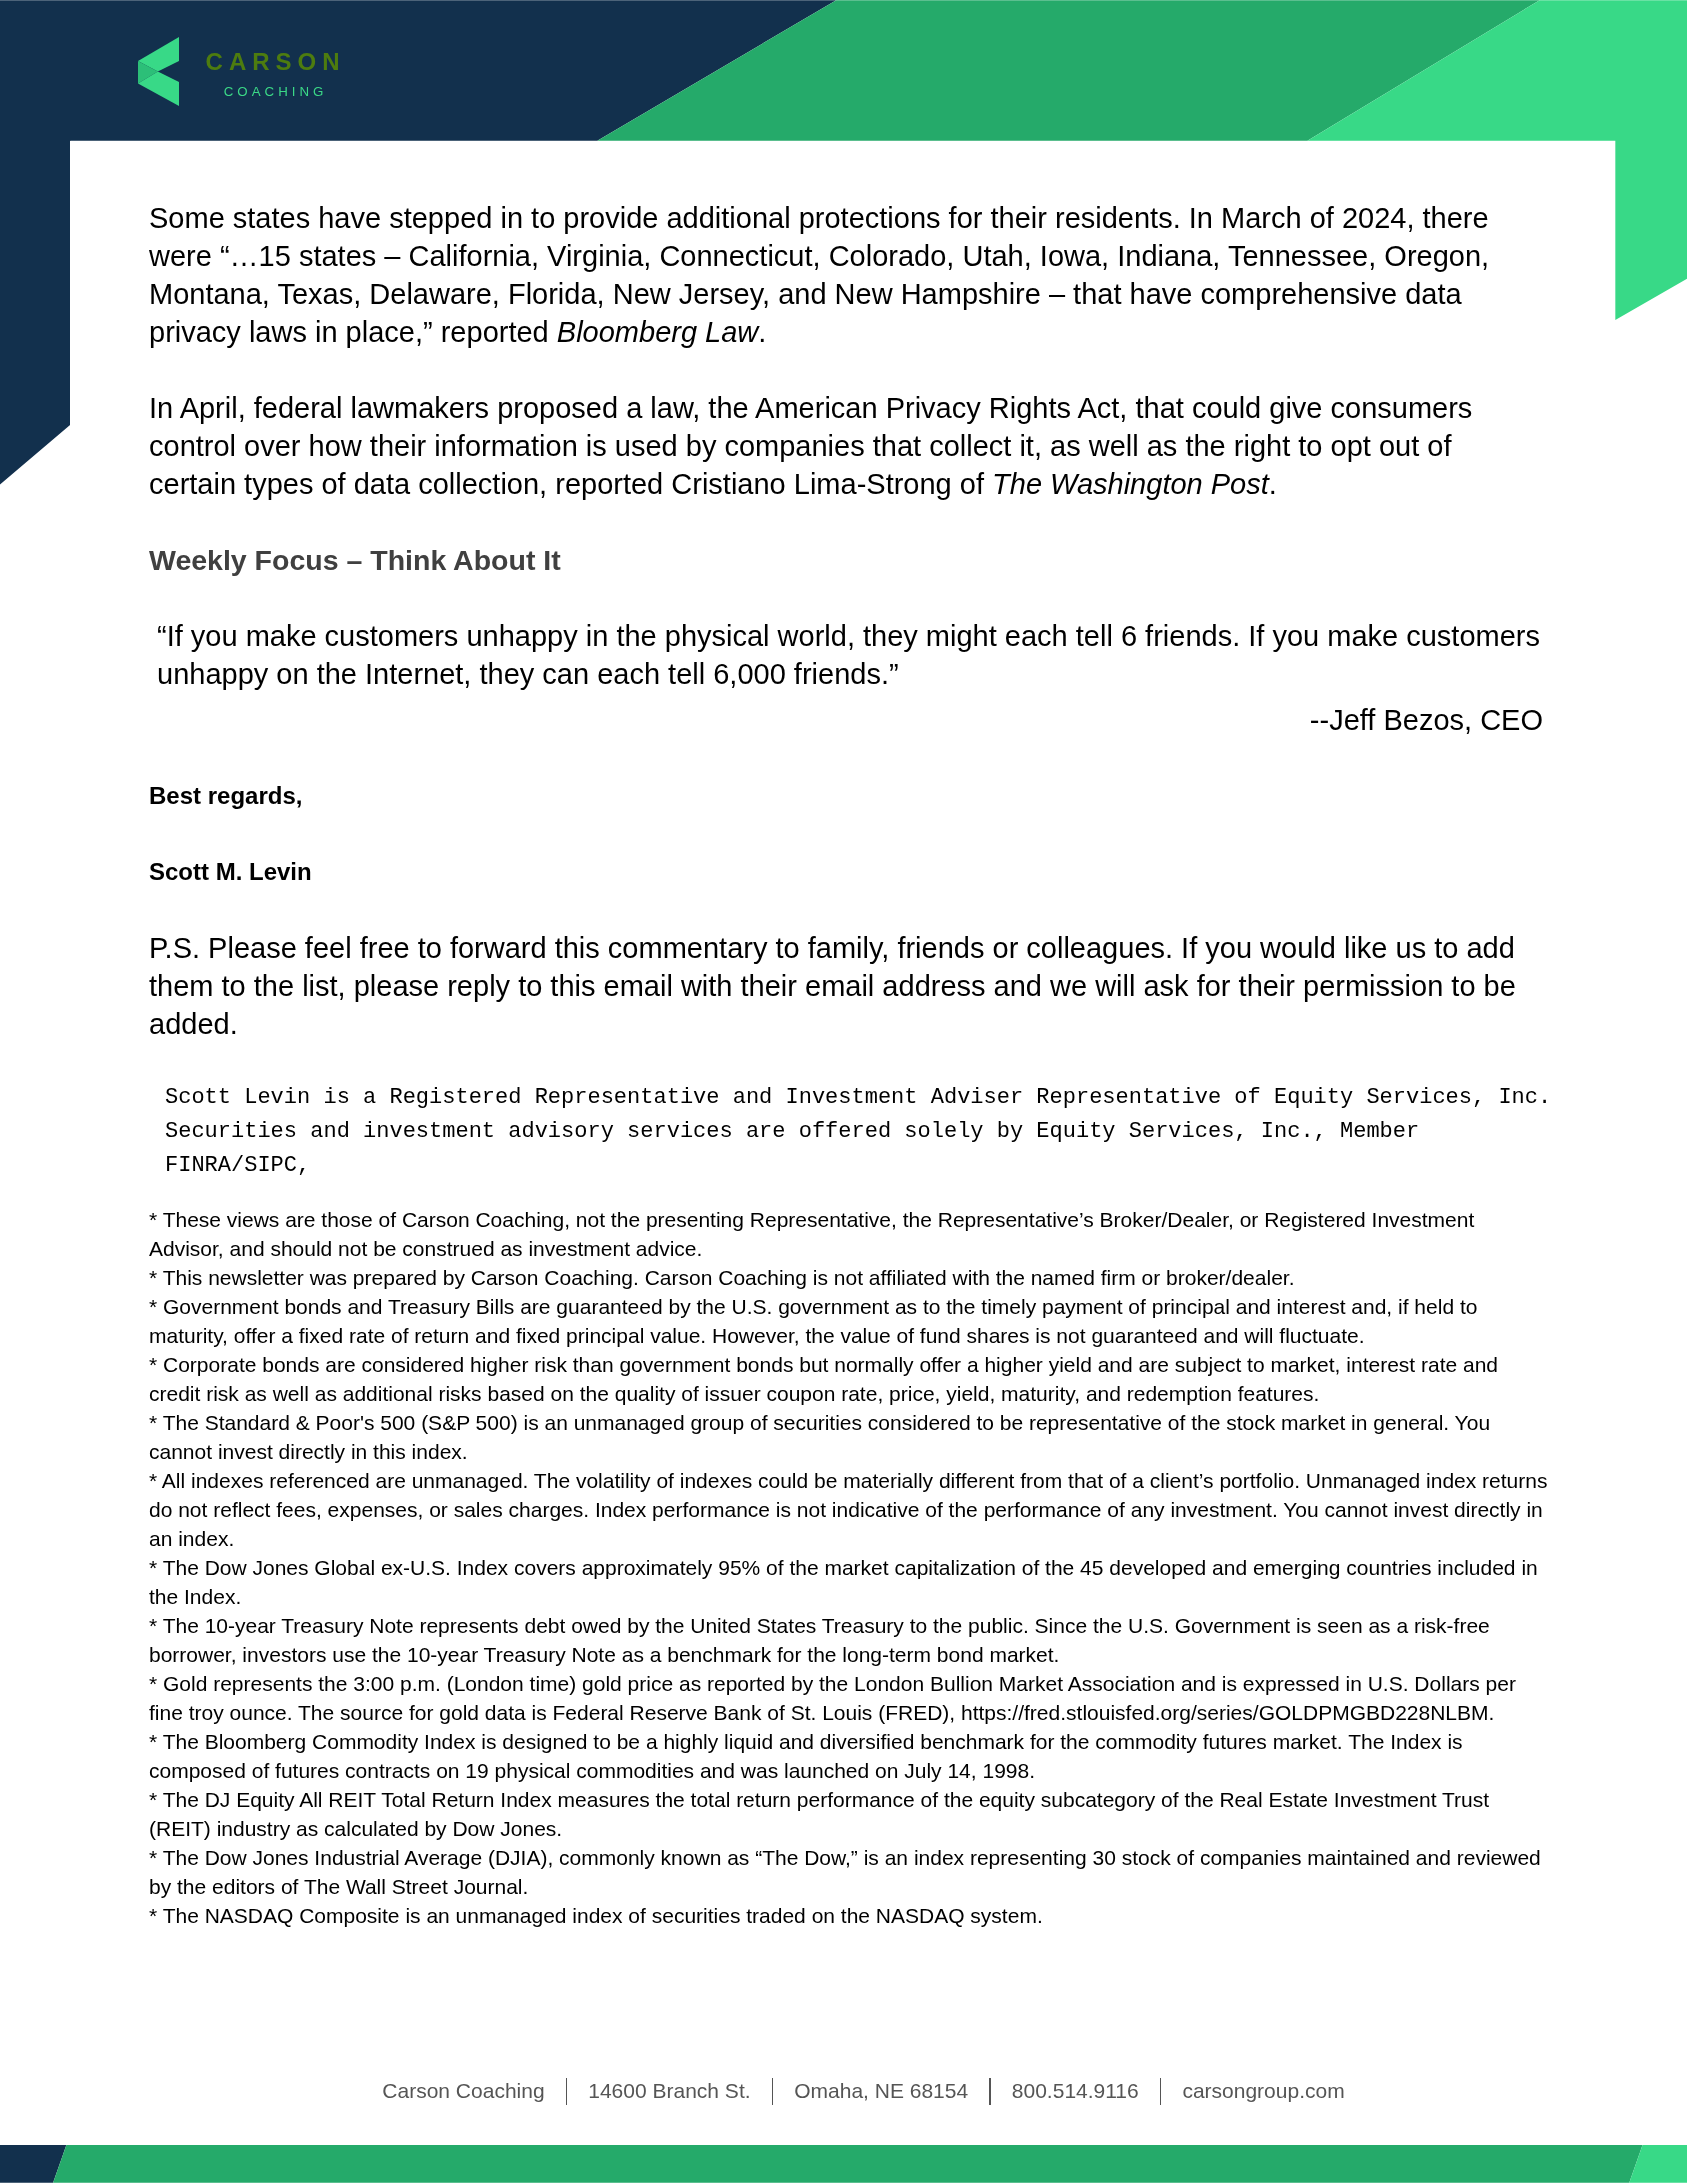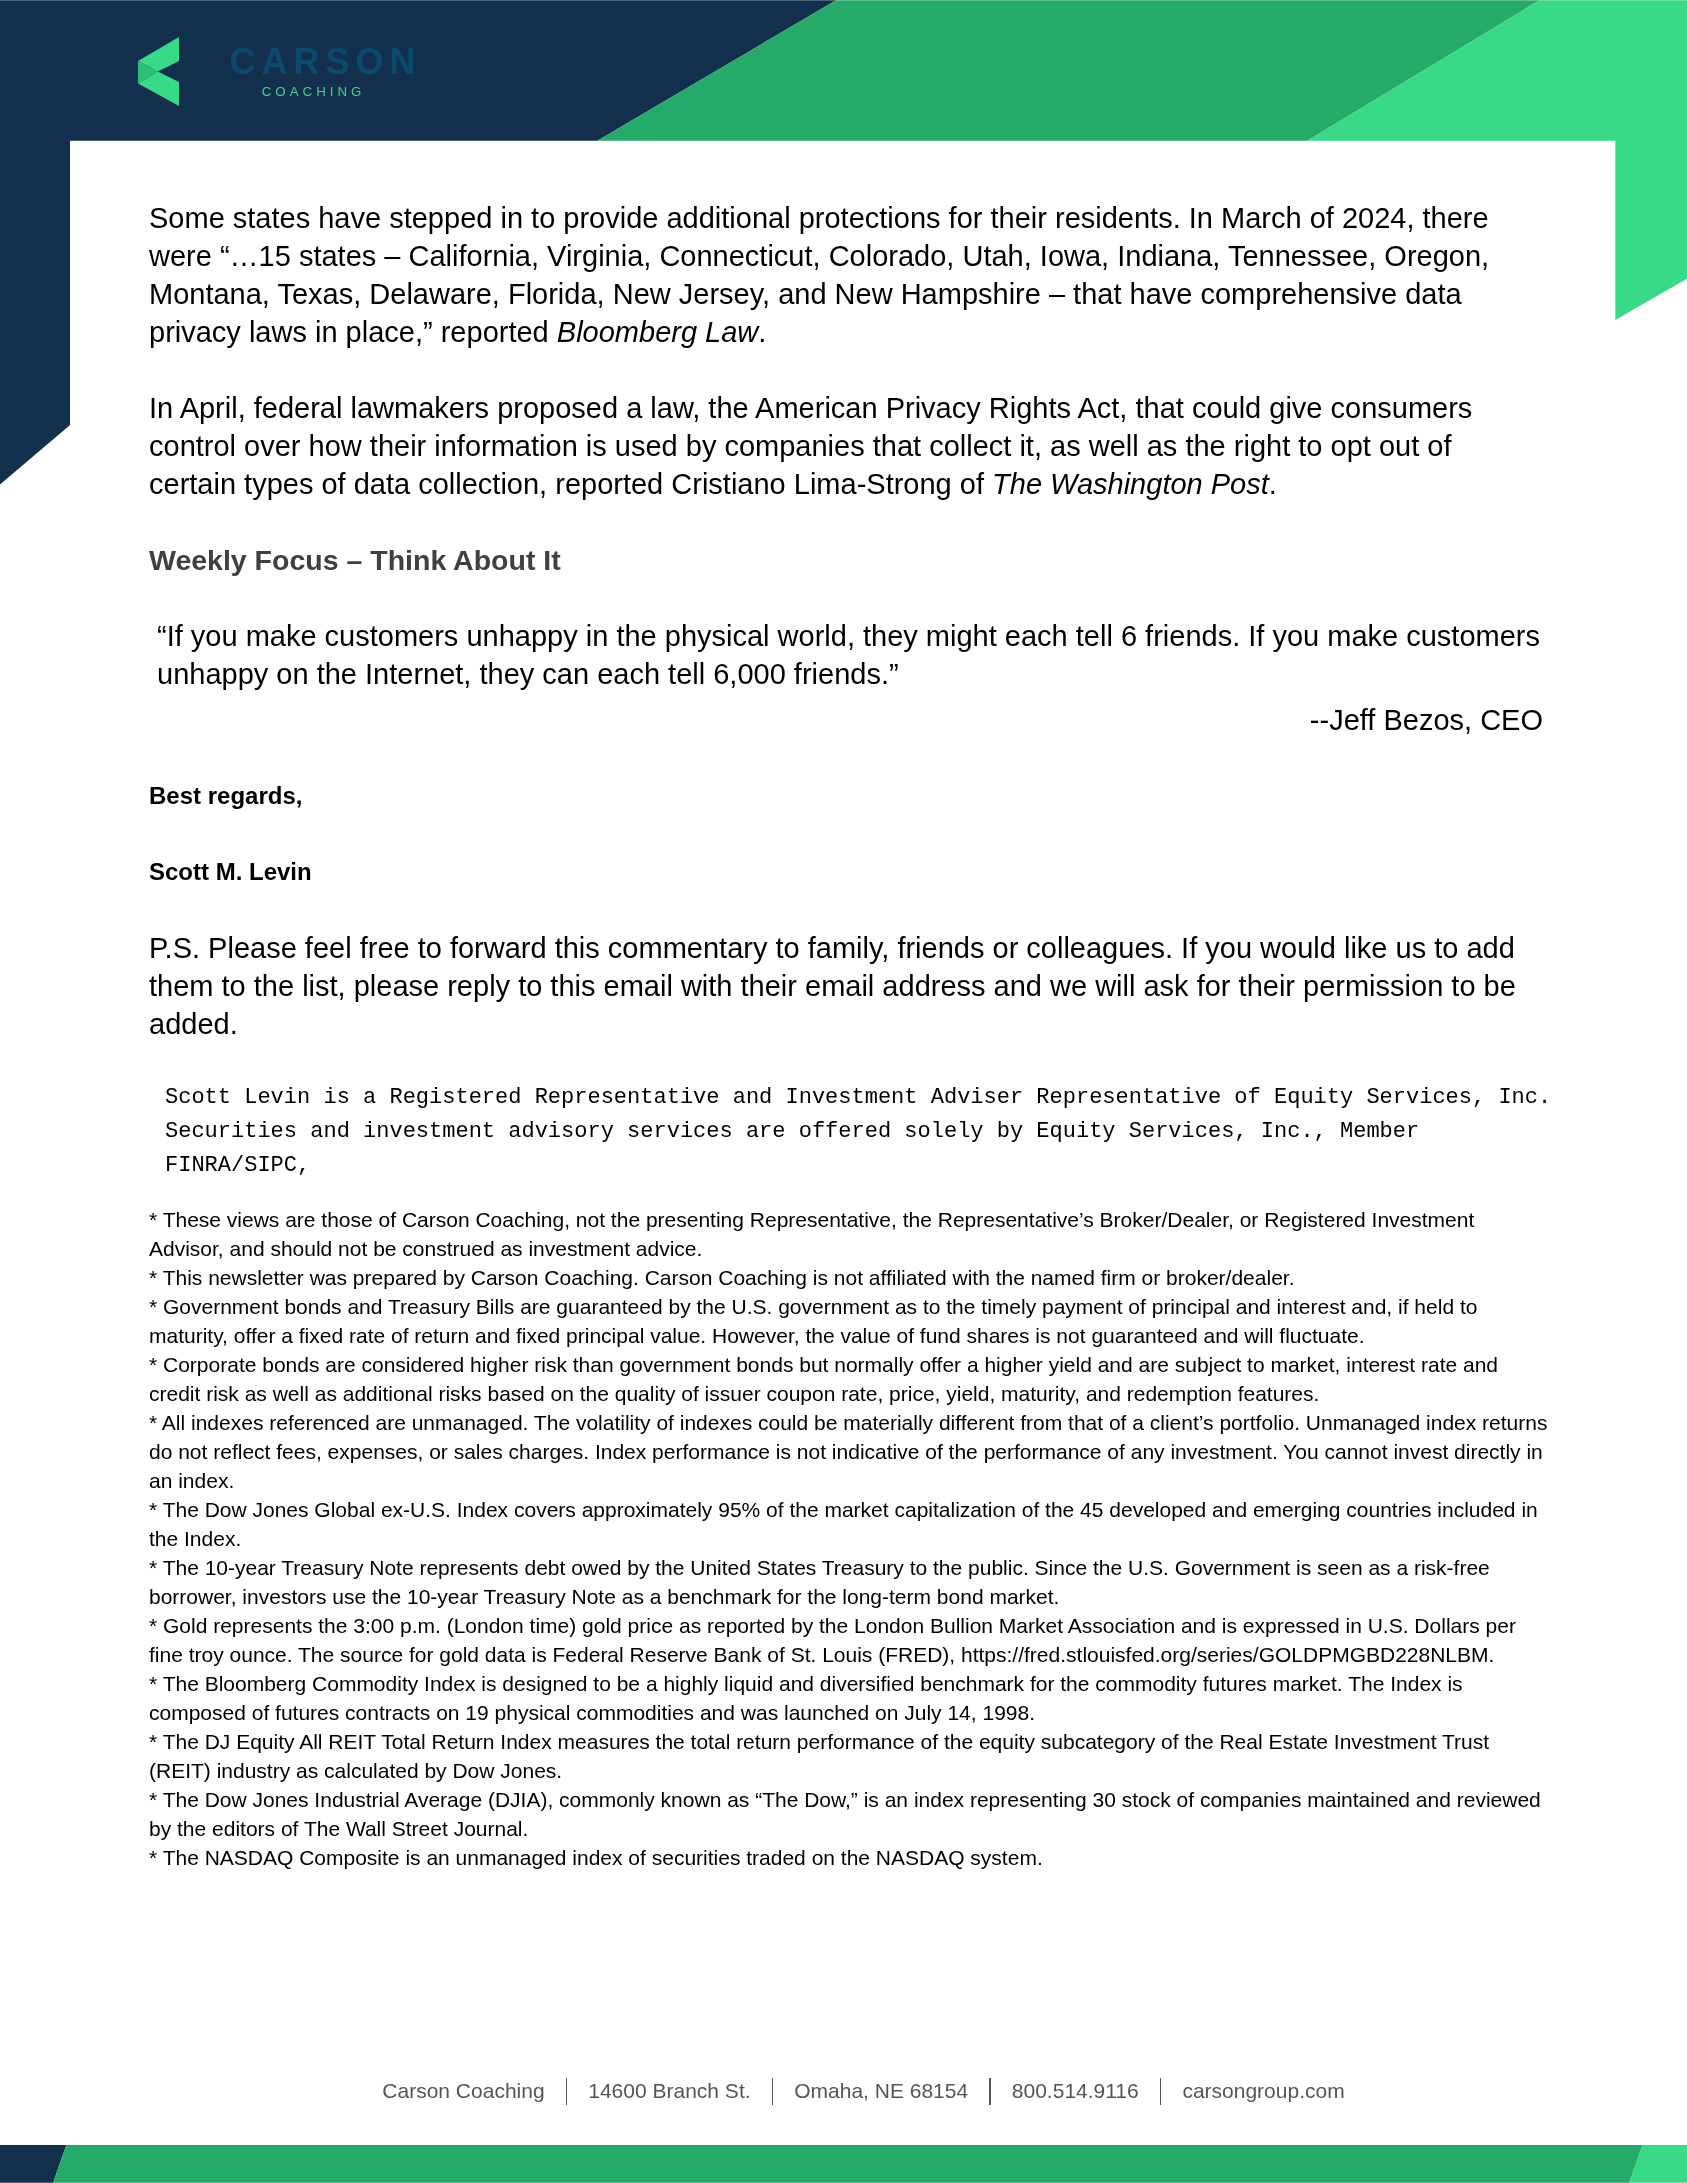--- a/index.html
+++ b/index.html
@@ -10,21 +10,21 @@
     color: #000;
   }
   .bg { position: absolute; left: 0; top: 0; width: 1687px; height: 2183px; z-index: 0; }
   .sheet {
     position: absolute; left: 70px; top: 141px; width: 1479px; height: 1965px;
     background: #fff; z-index: 1;
   }
   .logo { position: absolute; left: 138px; top: 37px; z-index: 2; display: flex; align-items: center; }
   .logo svg { display: block; }
   .logo-text { margin-left: 26.6px; display: flex; flex-direction: column; align-items: center; }
-  .logo-main { color: #0c4a6e; font-weight: bold; font-size: 36px; letter-spacing: 6px; line-height: 37px; margin-left: 24px; }
+  .logo-main { color: #4d7c0f; font-weight: bold; font-size: 24px; letter-spacing: 6px; line-height: 37px; }
   .logo-sub { color: #3bd987; font-weight: normal; font-size: 13.3px; letter-spacing: 4px; line-height: 16px; margin-top: 4px; }
 
   .content { position: absolute; left: 149px; top: 199px; width: 1401px; z-index: 2; }
   .body-p { font-size: 29px; line-height: 38px; margin: 0 0 38px 0; width: 1397px; }
   .body-p em { font-style: italic; }
   .heading { font-size: 28.5px; font-weight: bold; color: #404040; line-height: 38px; margin: 0 0 38px 0; }
   .quote { font-size: 29px; line-height: 38px; margin: 8px; width: 1397px; }
   .attribution { font-size: 29px; line-height: 38px; text-align: right; width: 1394px; margin: 0 0 38px 0; }
   .line { font-size: 24px; line-height: 38px; margin: 0 0 38px 0; font-weight: bold; }
   .rep-block { font-size: 22px; line-height: 34px; margin: 0 0 22px 16px; width: 1397px; font-family: Liberation Mono, monospace; }
@@ -87,20 +87,21 @@
   <div class="rep-block">
     <div>Scott Levin is a Registered Representative and Investment Adviser Representative of Equity Services, Inc.</div>
     <div>Securities and investment advisory services are offered solely by Equity Services, Inc., Member FINRA/SIPC,</div>
   </div>
 
   <div class="disclaimers">
     <p>* These views are those of Carson Coaching, not the presenting Representative, the Representative’s Broker/Dealer, or Registered Investment Advisor, and should not be construed as investment advice.</p>
     <p>* This newsletter was prepared by Carson Coaching. Carson Coaching is not affiliated with the named firm or broker/dealer.</p>
     <p>* Government bonds and Treasury Bills are guaranteed by the U.S. government as to the timely payment of principal and interest and, if held to maturity, offer a fixed rate of return and fixed principal value.  However, the value of fund shares is not guaranteed and will fluctuate.</p>
     <p>* Corporate bonds are considered higher risk than government bonds but normally offer a higher yield and are subject to market, interest rate and credit risk as well as additional risks based on the quality of issuer coupon rate, price, yield, maturity, and redemption features.</p>
+    <p>* The Standard &amp; Poor's 500 (S&amp;P 500) is an unmanaged group of securities considered to be representative of the stock market in general. You cannot invest directly in this index.</p>
     <p>* All indexes referenced are unmanaged. The volatility of indexes could be materially different from that of a client’s portfolio. Unmanaged index returns do not reflect fees, expenses, or sales charges. Index performance is not indicative of the performance of any investment. You cannot invest directly in an index.</p>
     <p>* The Dow Jones Global ex-U.S. Index covers approximately 95% of the market capitalization of the 45 developed and emerging countries included in the Index.</p>
     <p>* The 10-year Treasury Note represents debt owed by the United States Treasury to the public. Since the U.S. Government is seen as a risk-free borrower, investors use the 10-year Treasury Note as a benchmark for the long-term bond market.</p>
     <p>* Gold represents the 3:00 p.m. (London time) gold price as reported by the London Bullion Market Association and is expressed in U.S. Dollars per fine troy ounce. The source for gold data is Federal Reserve Bank of St. Louis (FRED), https://fred.stlouisfed.org/series/GOLDPMGBD228NLBM.</p>
     <p>* The Bloomberg Commodity Index is designed to be a highly liquid and diversified benchmark for the commodity futures market. The Index is composed of futures contracts on 19 physical commodities and was launched on July 14, 1998.</p>
     <p>* The DJ Equity All REIT Total Return Index measures the total return performance of the equity subcategory of the Real Estate Investment Trust (REIT) industry as calculated by Dow Jones.</p>
     <p>* The Dow Jones Industrial Average (DJIA), commonly known as “The Dow,” is an index representing 30 stock of companies maintained and reviewed by the editors of The Wall Street Journal.</p>
     <p>* The NASDAQ Composite is an unmanaged index of securities traded on the NASDAQ system.</p>
   </div>
 </div>

